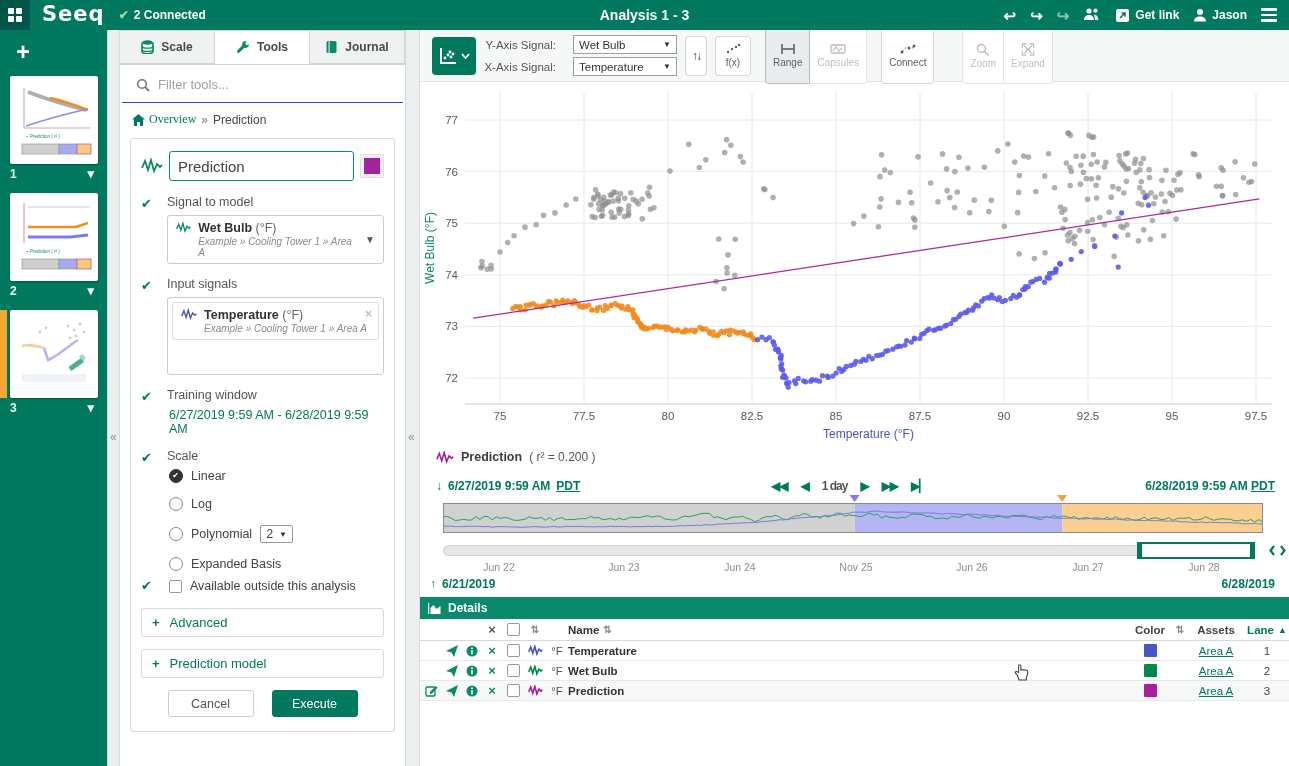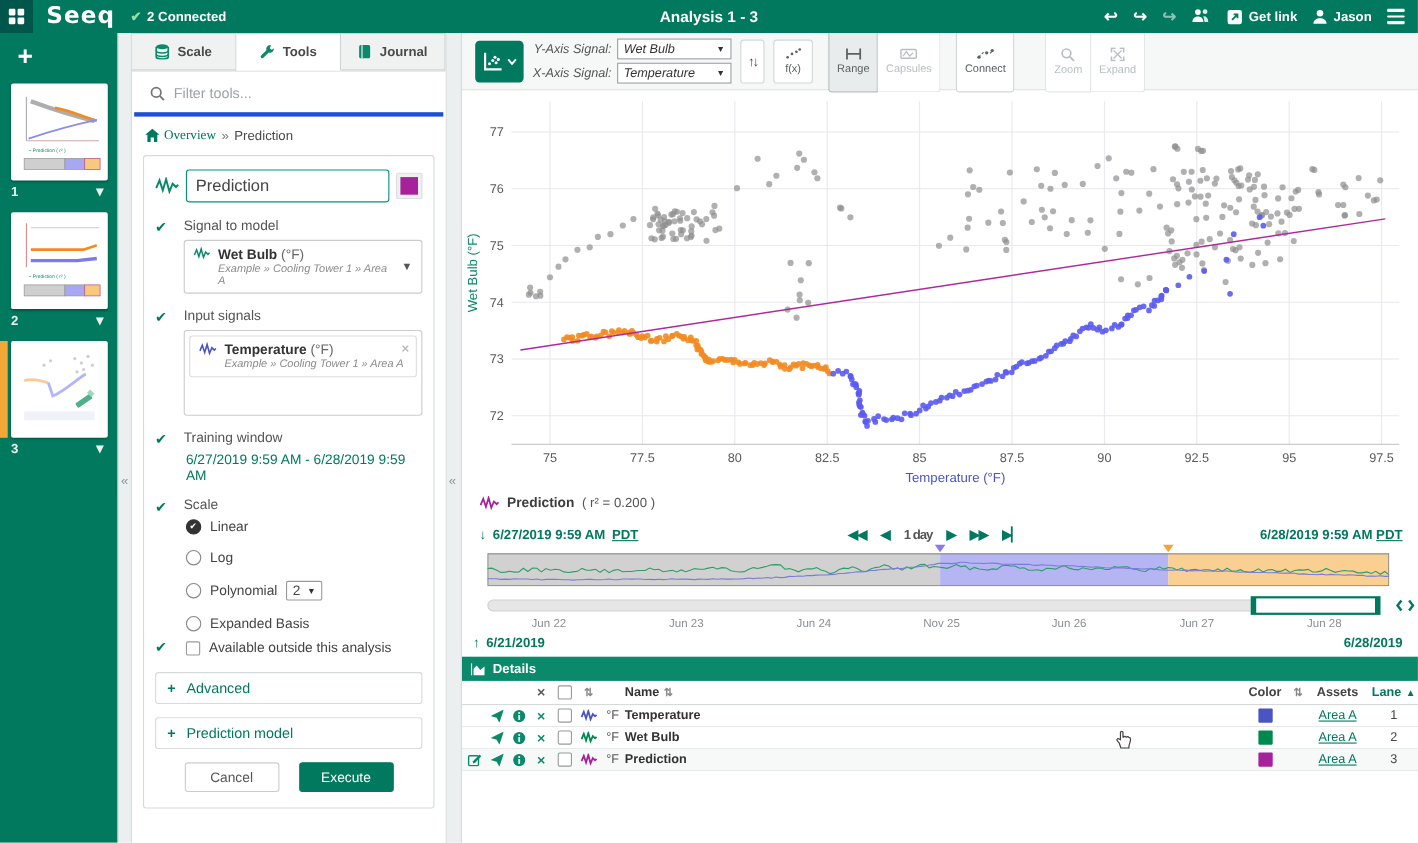--- a/index.html
+++ b/index.html
@@ -37,21 +37,21 @@
   .vdiv .collapser { position:absolute; top:400px; left:2px; color:#8a9396; font-size:12px; cursor:pointer; }
 
   
   .tools { position:absolute; top:30px; left:120px; width:285px; bottom:0; background:#fff; }
   .tabbar { display:flex; border-bottom:1px solid #cfd4d5; }
   .tab { flex:1; display:flex; align-items:center; justify-content:center; gap:7px; height:34px;
     background:#f0f2f2; border:1px solid #cfd4d5; border-left:none; color:#4a4a4a; font-weight:bold; cursor:pointer; }
   .tab:first-child { border-left:none; }
   .tab.active { background:#fff; border-bottom:1px solid #fff; }
   .tab svg { display:block; }
-  .filter-row { display:flex; align-items:center; gap:8px; padding:12px 12px 10px 14px; border-bottom:4px solid #1d4ed8; margin:0 2px; }
+  .filter-row { display:flex; align-items:center; gap:8px; padding:12px 12px 10px 14px; border-bottom:1px solid #1d4ed8; margin:0 2px; }
   .filter-row input { border:none; outline:none; flex:1; font-size:13px; color:#555; font-family:inherit; }
   .filter-row input::placeholder { color:#9aa3a6; }
   .crumbs { display:flex; align-items:center; gap:5px; padding:9px 12px; font-size:12px; }
   .crumbs .home { color:#00795e; cursor:pointer; display:flex; gap:4px; align-items:center; }
   .crumbs a { color:#00795e; text-decoration:none; cursor:pointer;font-family:Liberation Serif, serif; }
   .crumb-sep { color:#777; }
 
   .form-card { margin:2px 10px; border:1px solid #d7dadb; border-radius:3px; padding:12px 10px 14px; position:relative; }
   .name-row { display:flex; align-items:center; gap:6px; margin-bottom:14px; }
   .name-input { flex:1; border:1px solid #00917c; border-radius:3px; height:30px; padding:0 8px; font-size:15px; color:#444;
@@ -84,21 +84,21 @@
   .btn-row { display:flex; justify-content:center; gap:18px; margin-top:4px; }
   .btn { min-width:86px; height:27px; border-radius:3px; font-size:12.5px; display:flex; align-items:center; justify-content:center; cursor:pointer; }
   .btn.ghost { background:#fff; border:1px solid #ccc; color:#555; }
   .btn.primary { background:#00795e; border:1px solid #00795e; color:#fff; }
 
   
   .main { position:absolute; top:30px; left:420px; right:0; bottom:0; background:#fff; }
   .chart-toolbar { height:52px; background:#f6f7f7; border-bottom:1px solid #e0e3e4; display:flex; align-items:center; padding-left:12px; gap:8px; }
   .scatter-btn { width:44px; height:38px; background:#00795e; border-radius:4px; display:flex; align-items:center; justify-content:center; gap:3px; cursor:pointer; }
   .axis-pickers { display:flex; flex-direction:column; gap:3px; }
-  .axis-row { display:flex; align-items:center; gap:5px;font-style:italic; }
+  .axis-row { display:flex; align-items:center; gap:17px; }
   .axis-row label { color:#555; font-size:11.5px; width:72px; text-align:right; }
   .mini-select { width:104px; height:19px; border:1px solid #9aa0a3; background:#fff; display:flex; align-items:center; padding:0 5px; gap:4px; cursor:pointer; }
   .mini-select .val { flex:1; font-size:11.5px; color:#333; white-space:nowrap; overflow:hidden; }
   .mini-select .car { font-size:8px; color:#333; }
   .tool-btn { background:#fff; border:1px solid #d4d7d8; border-radius:3px; height:56px; min-width:36px; display:flex; flex-direction:column;
     align-items:center; justify-content:center; gap:2px; color:#5a6163; font-size:10px; cursor:pointer; padding:0 7px; }
   .tool-btn.pressed { background:#e9ecec; border-color:#b9bfc0; }
   .tool-btn.disabled { color:#b9bfc1; border-color:#e3e6e7; cursor:default; }
   .tool-btn .glyph { font-size:13px; line-height:1; }
   .btn-group { display:flex; }

